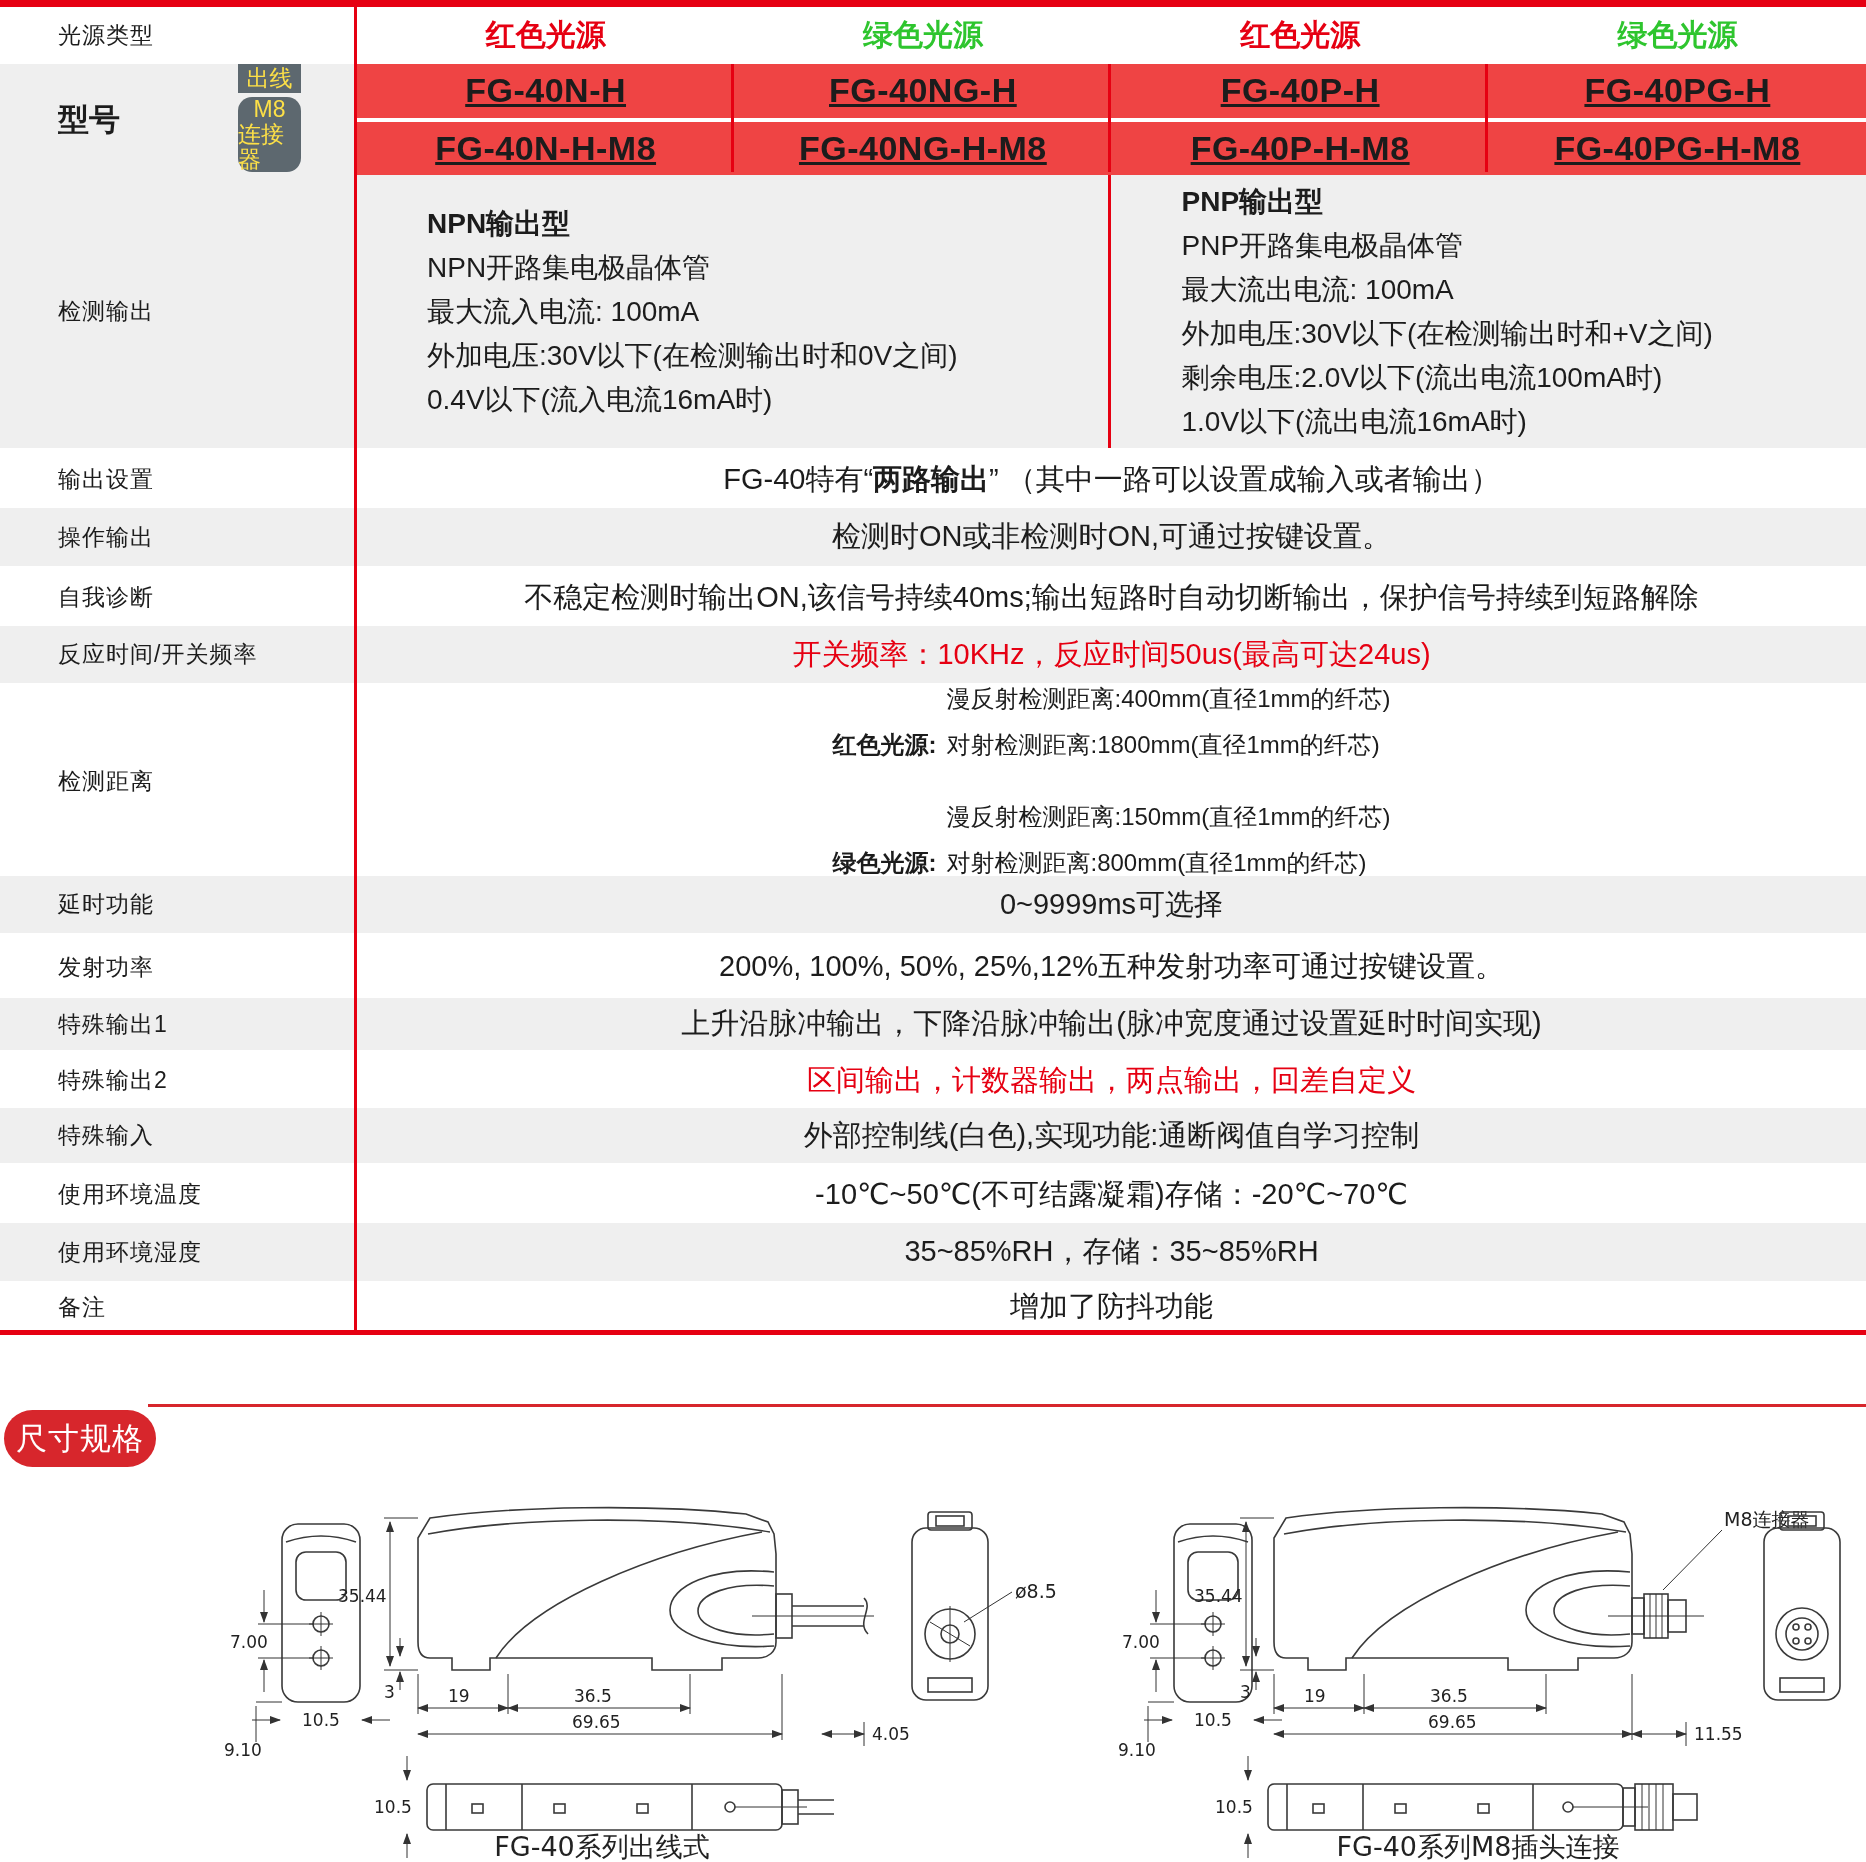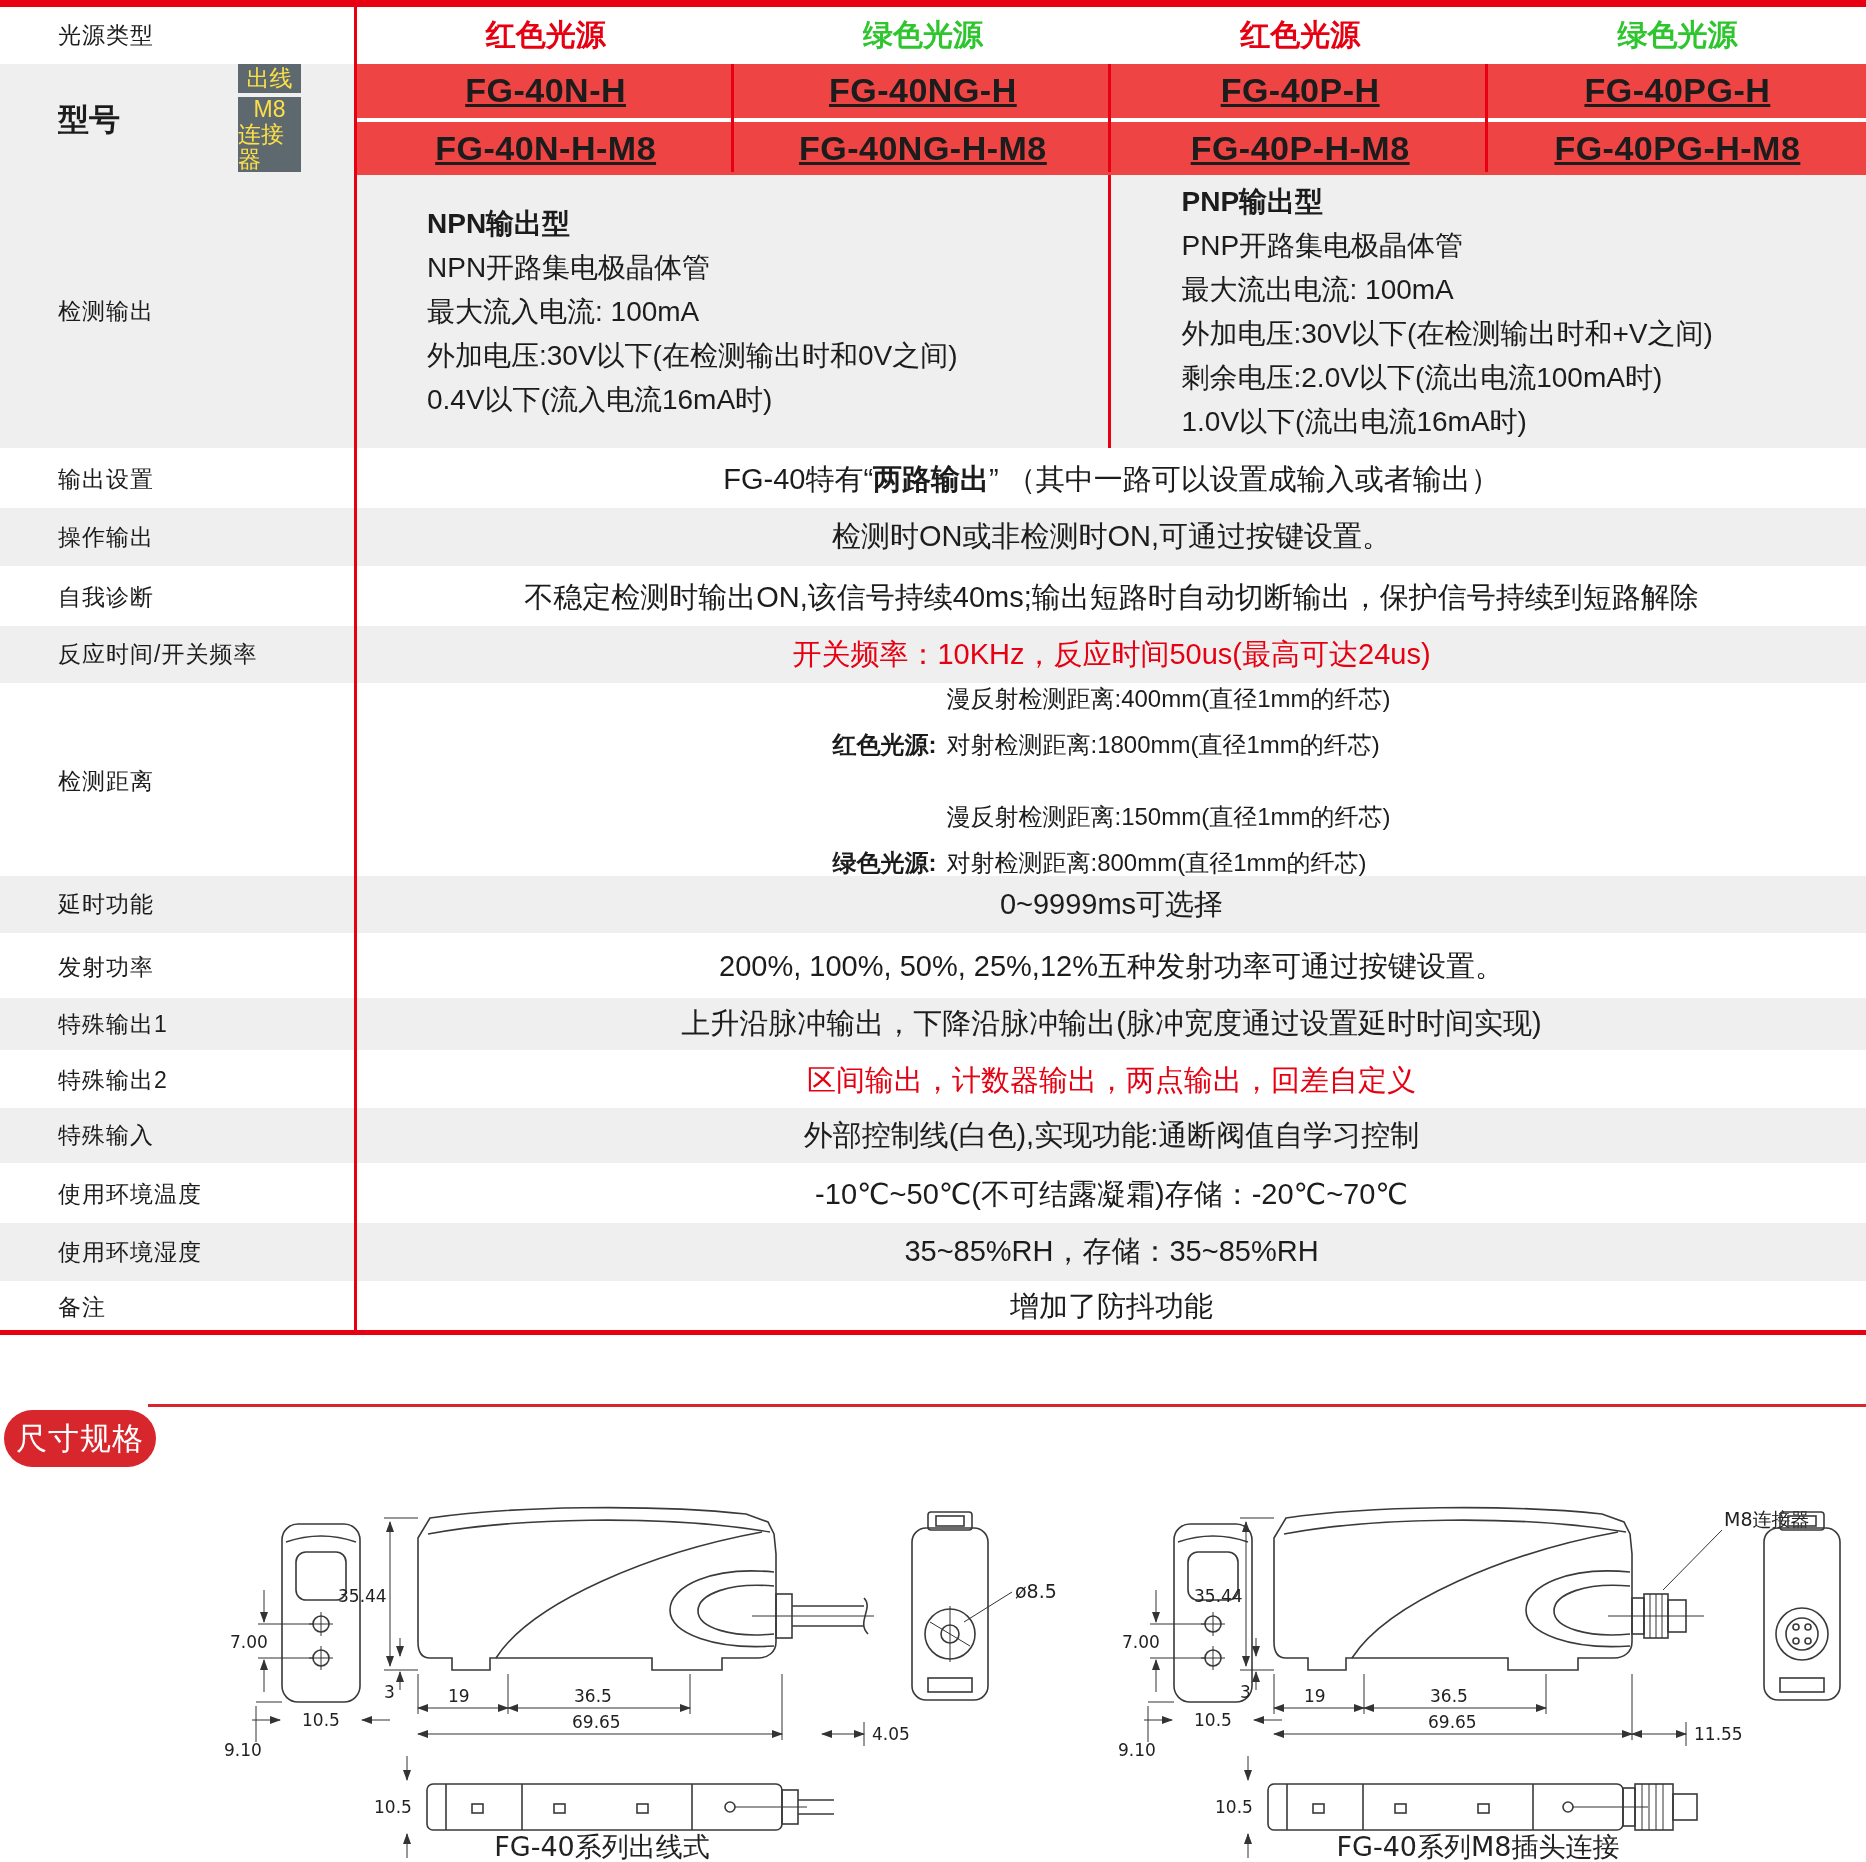--- a/index.html
+++ b/index.html
@@ -28,21 +28,21 @@
   .rh61{height:61px;} .rh57{height:57px;} .rh60{height:60px;} .rh62{height:62px;}
   .rh55{height:55px;} .rh58{height:58px;} .rh46{height:46px;}
   .r-dist{height:190px;}
 
   
   .model-label{position:relative;width:357px;flex:none;background:#efefef;display:flex;align-items:center;}
   .model-label .ttl{font-weight:bold;font-size:31px;margin-left:58px;}
   .tagcol{position:absolute;right:56px;top:0;width:63px;height:108px;display:flex;flex-direction:column;}
   .tag{background:#5d686f;color:#fde047;display:flex;flex-direction:column;align-items:center;justify-content:center;
        font-size:23px;line-height:25px;flex:1;}
-  .tag+.tag{margin-top:4px;}
+  .tag+.tag{margin-top:4px;border-radius:14px;}
   .model-grid{flex:1;display:flex;flex-direction:column;}
   .model-grid .mrow{flex:1;display:flex;background:#ef4444;text-decoration:underline;}
   .model-grid .mrow+.mrow{margin-top:4px;}
 
   
   .det-half{flex:1;display:flex;align-items:center;}
   .det-block{margin-left:70px;line-height:44px;font-size:28px;}
   .det-title{font-weight:bold;}
 
   

